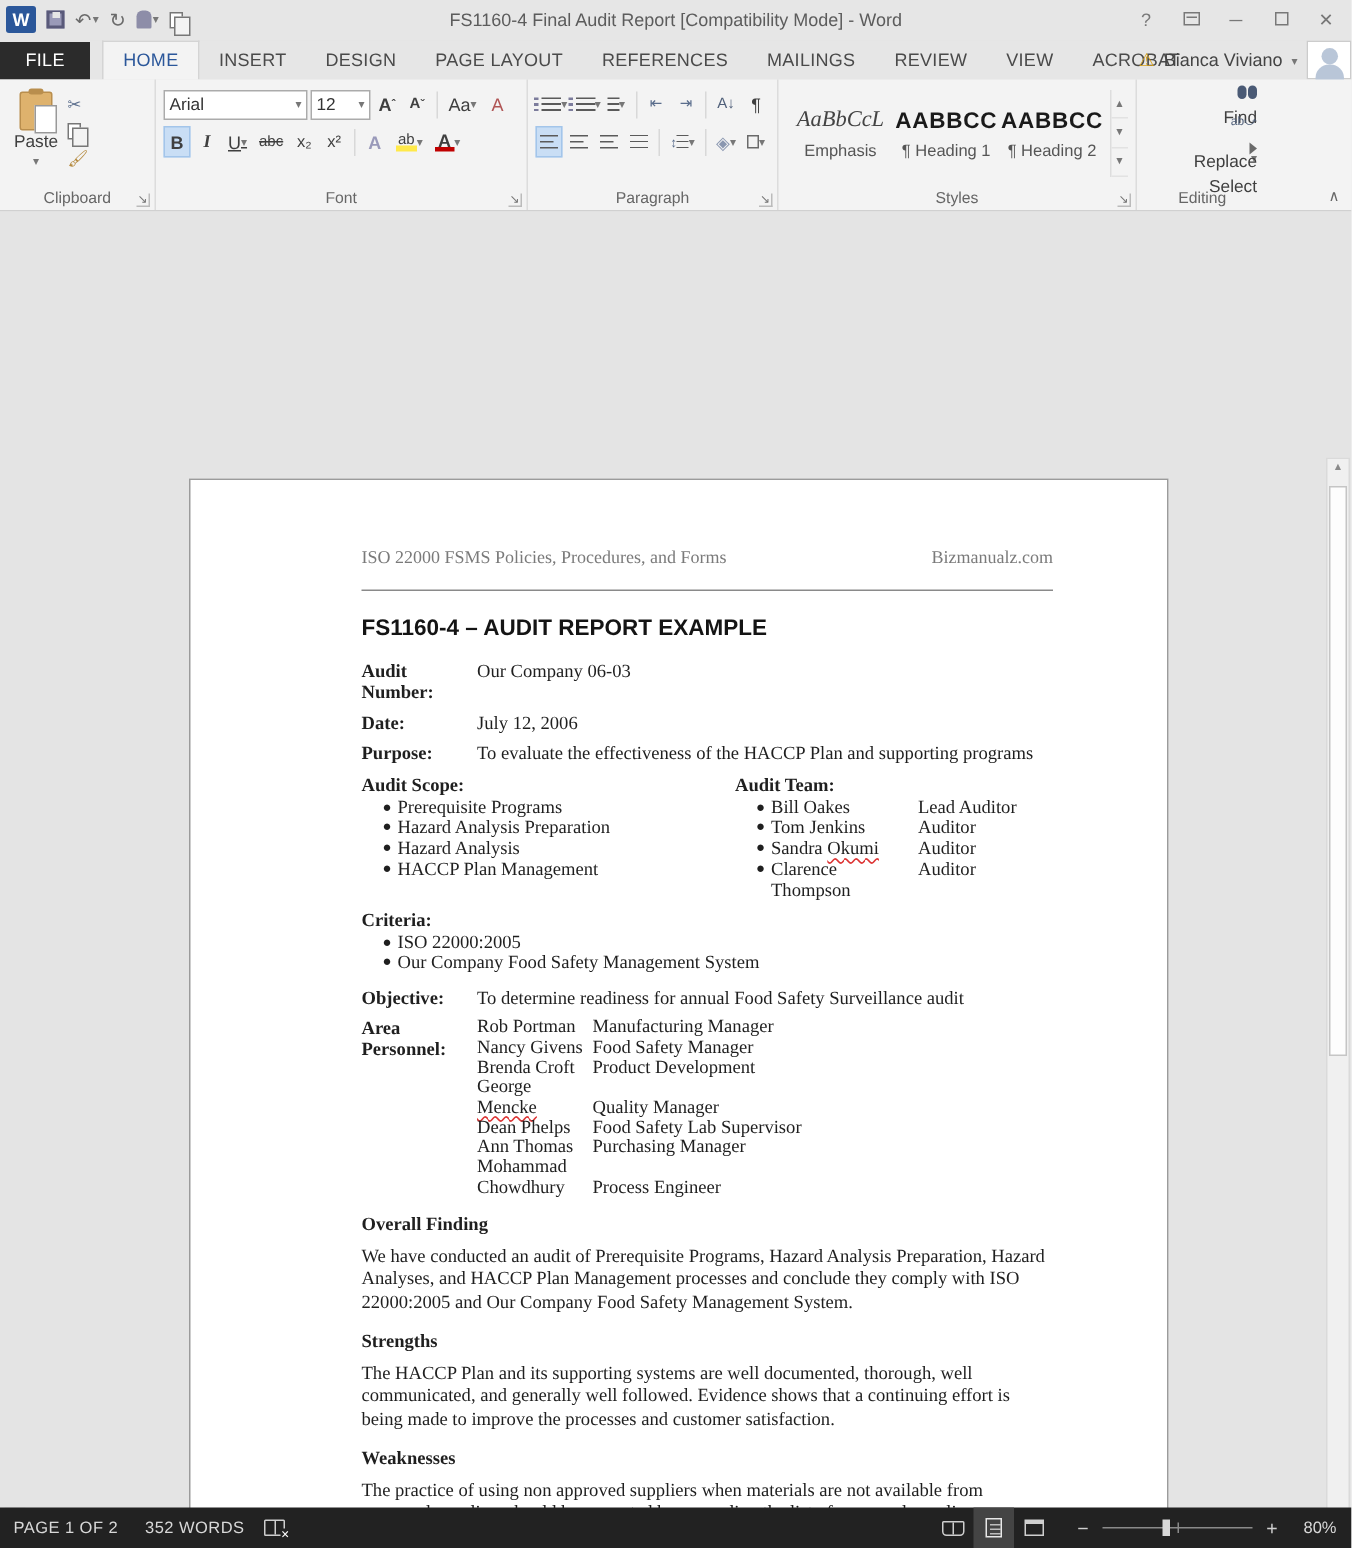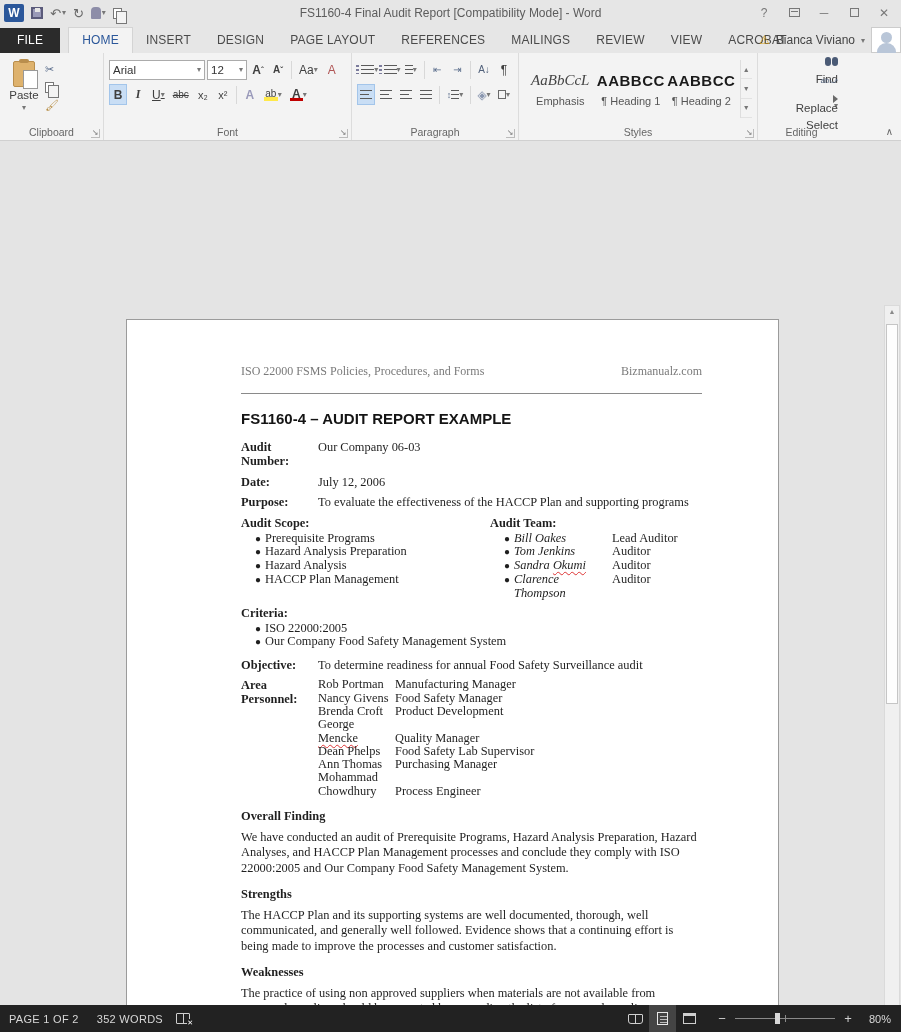--- a/index.html
+++ b/index.html
@@ -107,21 +107,21 @@
   .doctitle { font-family:"Liberation Sans",sans-serif; font-weight:bold; font-size:15px; color:#141414; margin-bottom:13px; }
   .frow { display:flex; margin-bottom:6.5px; line-height:14px; }
   .flabel { width:77px; font-weight:bold; flex:none; }
   .cols { display:flex; margin-top:4px; }
   .col-scope { width:249px; flex:none; }
   .col-team { flex:1; }
   .bhead { font-weight:bold; margin-bottom:2px; line-height:14px; }
   .bitem { display:flex; line-height:13.4px; margin-bottom:.5px; }
   .bdot { width:10px; margin-left:14px; flex:none; font-size:10px; }
   .trow { display:flex; line-height:13.4px; margin-bottom:.5px; }
-  .tname { width:98px; flex:none;font-style:italic; }
+  .tname { width:98px; flex:none; }
   .criteria { margin-top:5px; }
   .ap-rows { flex:1; }
   .prow { display:flex; align-items:flex-end; line-height:13.3px; }
   .pname { width:77px; flex:none; }
   .wavy { text-decoration:underline; text-decoration-style:wavy; text-decoration-color:#d33; text-decoration-thickness:1px; text-underline-offset:2px; }
   .wavy:empty { display:none; }
   .shead { font-weight:bold; margin:11px 0 7px; line-height:14px; }
   .spara { line-height:15.3px; margin-bottom:8px; }
   
   .vscroll { position:absolute; right:1px; top:164px; width:16px; height:840px; background:#f0f0f0; border:1px solid #dadada; }

